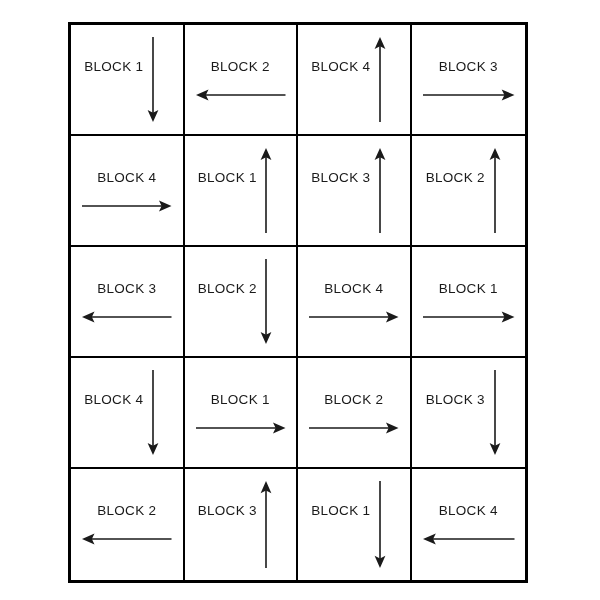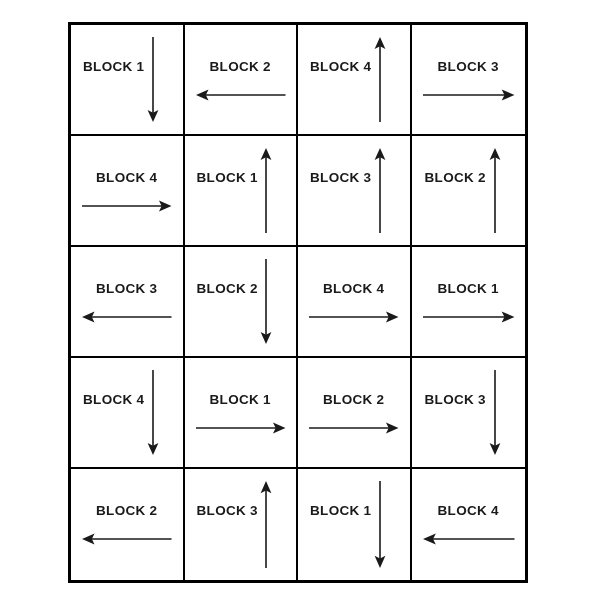--- a/index.html
+++ b/index.html
@@ -46,21 +46,20 @@
     position: absolute;
     left: 0;
     right: 0;
     top: 34px;
     text-align: center;
     font-size: 13.5px;
     letter-spacing: 0.3px;
     color: #1a1a1a;
     white-space: nowrap;
     pointer-events: none;
-    font-weight: bold;
   }
   
   .cell.v-arrow .cell-label { padding-right: 26px; }
 
   .arrow {
     position: absolute;
   }
   .arrow svg { display: block; overflow: visible; }
 
   

